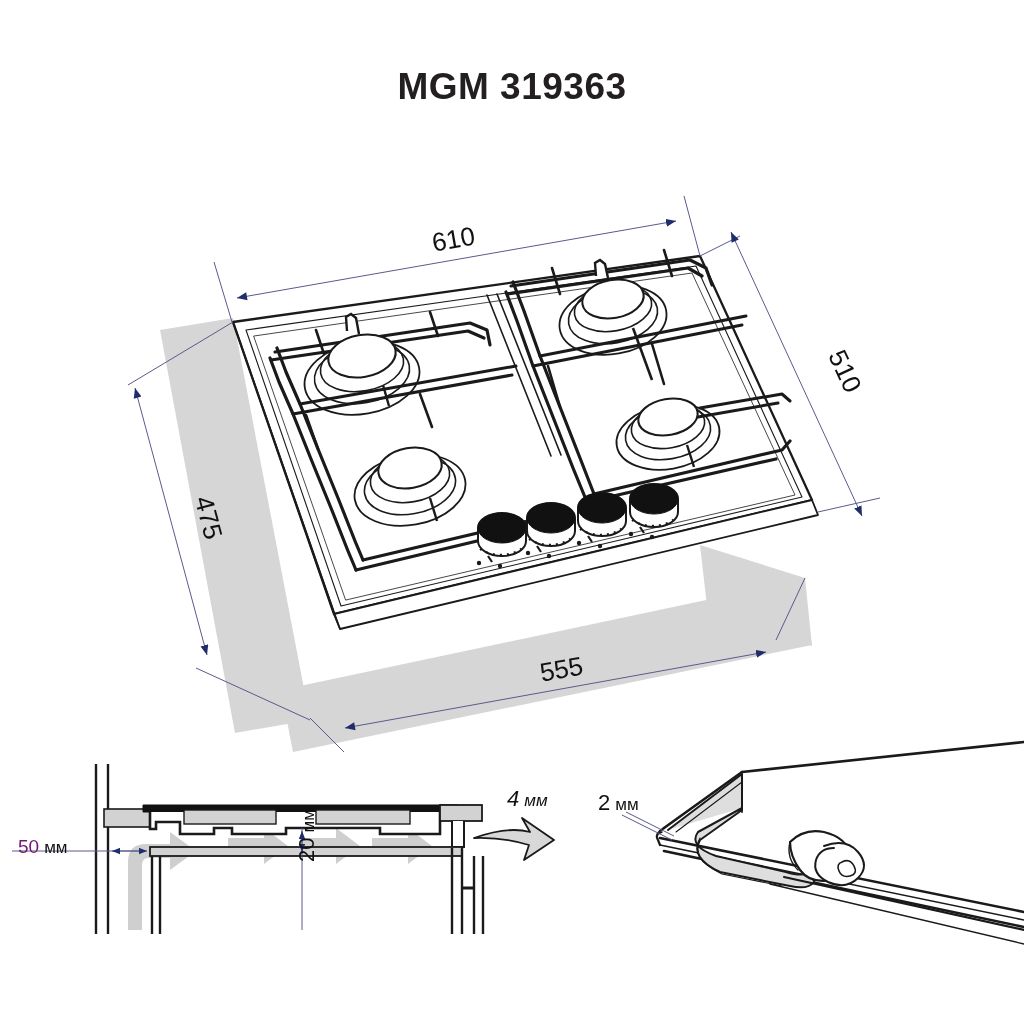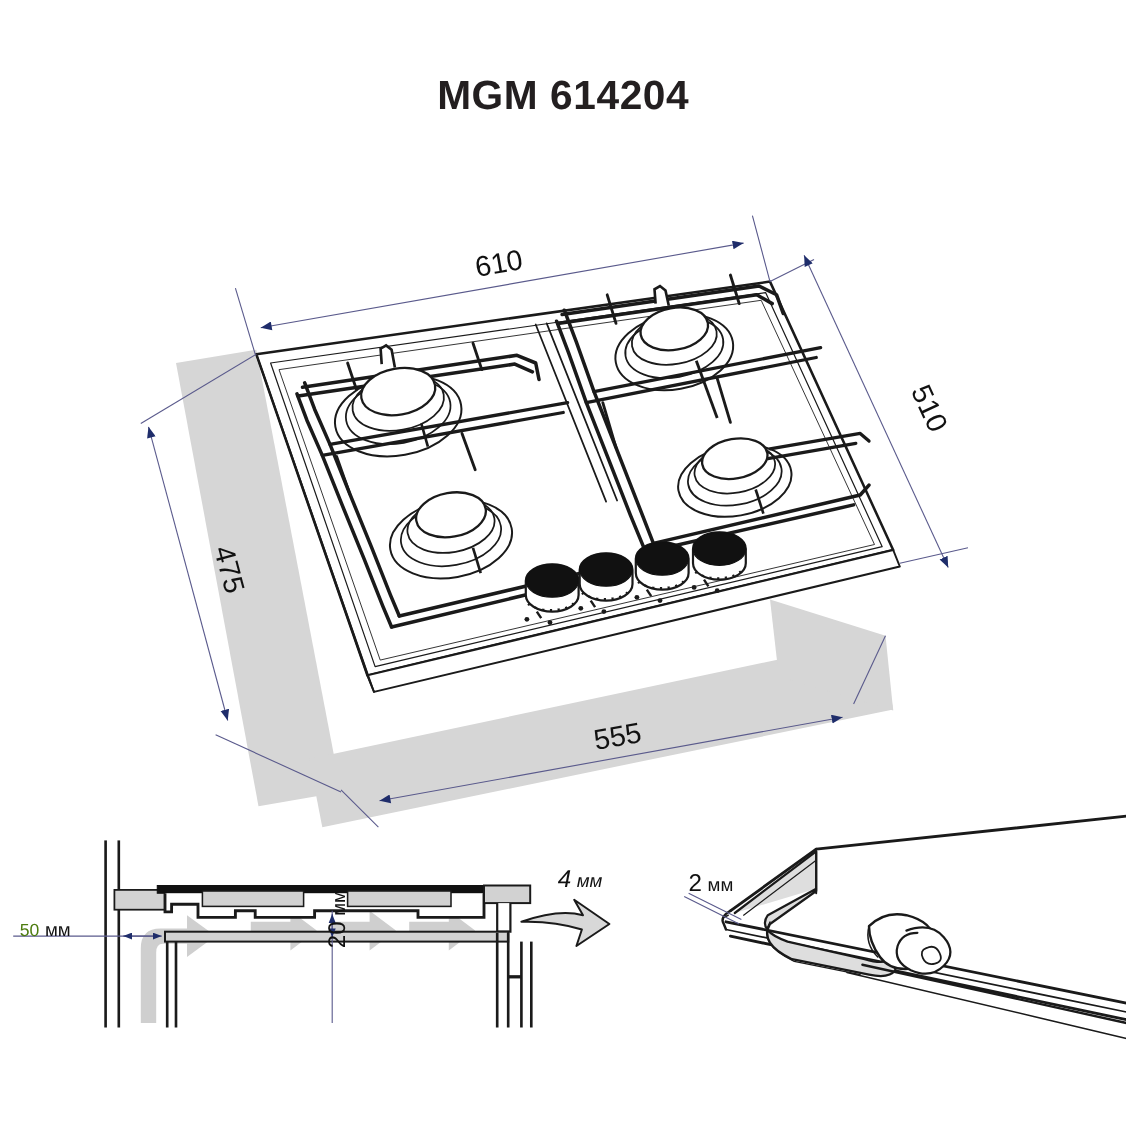--- a/index.html
+++ b/index.html
@@ -53,21 +53,21 @@
     font-family: "Liberation Sans", sans-serif;
     font-size: 16px;
     fill: #111111;
   }
 </style>
 </head>
 <body>
 
 <div id="page">
 
-  <div id="title">MGM 614204</div>
+  <div id="title">MGM 319363</div>
 
   <svg class="layer" viewBox="0 0 1024 1024">
 
     <defs>
       <marker id="navyArrow" markerWidth="12" markerHeight="12" refX="10" refY="4" orient="auto">
         <path d="M0,0 L10,4 L0,8 Z" fill="#1f2d6b"></path>
       </marker>
       <marker id="navyArrowStart" markerWidth="12" markerHeight="12" refX="0" refY="4" orient="auto">
         <path d="M10,0 L0,4 L10,8 Z" fill="#1f2d6b"></path>
       </marker>
@@ -322,28 +322,28 @@
       <path d="M770,884 L1024,944" stroke-width="1.4"></path>
     </g>
 
     <g stroke="#5a5a8c" stroke-width="1" fill="none">
       <line x1="622" y1="815" x2="672" y2="840"></line>
       <line x1="626" y1="812" x2="674" y2="836"></line>
     </g>
   </svg>
 
   <div style="position:absolute; left:18px; top:836px;">
-    <span class="mmnum" style="font-size:16px; color:#4d7c0f;">50</span><span style="display:inline-block; width:5px;"></span><span class="mmunit" style="font-size:17px; color:#111;">мм</span>
+    <span class="mmnum" style="font-size:19px; color:#701a75;">50</span><span style="display:inline-block; width:5px;"></span><span class="mmunit" style="font-size:17px; color:#111;">мм</span>
   </div>
 
   <div style="position:absolute; left:294px; top:862px; transform-origin: 0 0; transform: rotate(-90deg);">
     <span class="mmnum" style="font-size:22px; color:#111;">20</span><span style="display:inline-block; width:5px;"></span><span class="mmunit" style="font-size:17px; color:#111;">мм</span>
   </div>
 
   <div style="position:absolute; left:507px; top:786px;font-style:italic;">
     <span class="mmnum" style="font-size:22px; color:#111;">4</span><span style="display:inline-block; width:5px;"></span><span class="mmunit" style="font-size:17px; color:#111;">мм</span>
   </div>
 
-  <div style="position:absolute; left:626px; top:790px;">
+  <div style="position:absolute; left:598px; top:790px;">
     <span class="mmnum" style="font-size:22px; color:#111;">2</span><span style="display:inline-block; width:5px;"></span><span class="mmunit" style="font-size:17px; color:#111;">мм</span>
   </div>
 
 </div>
 
 </body></html>

